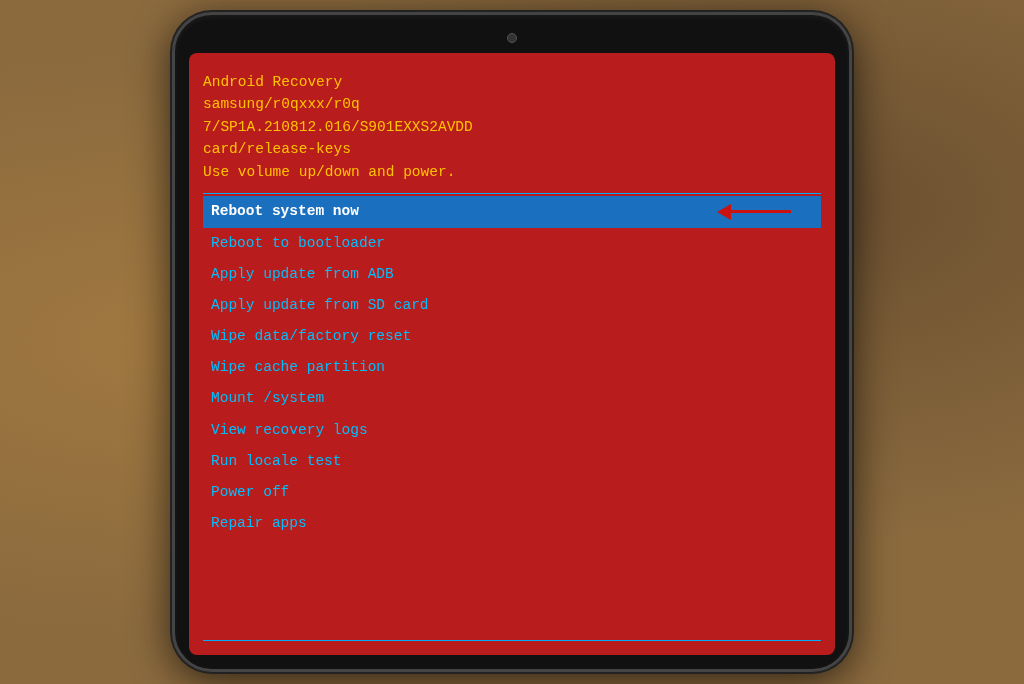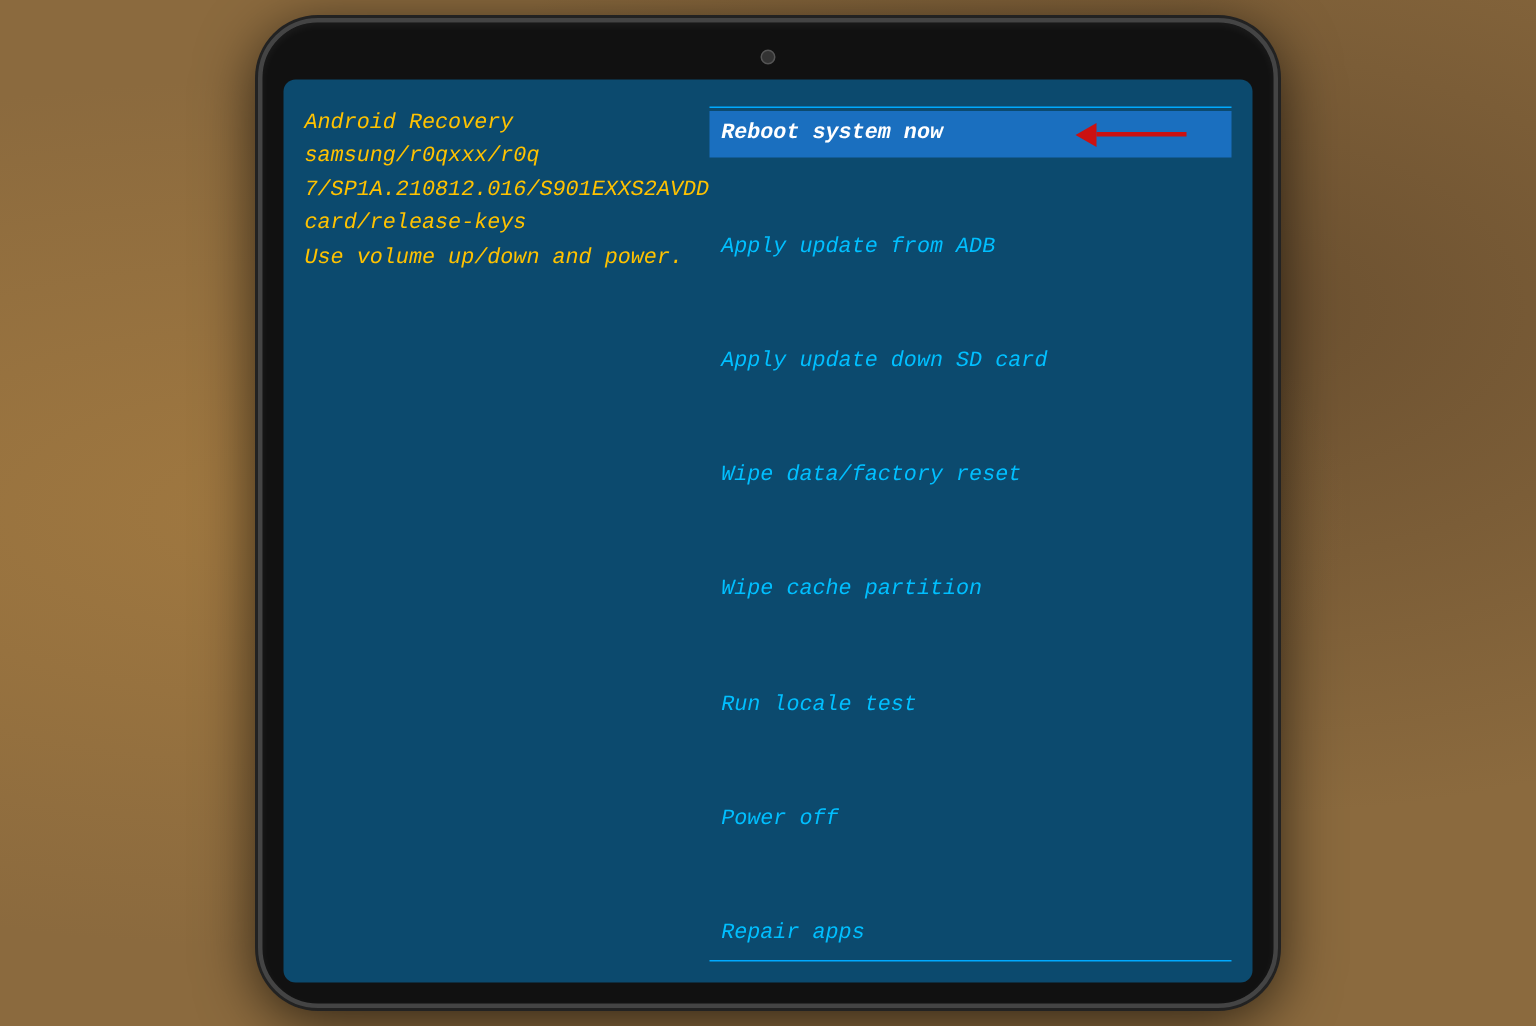--- a/index.html
+++ b/index.html
@@ -40,46 +40,44 @@
       background: #333;
       border-radius: 50%;
       border: 1px solid #555;
       margin-bottom: 10px;
       flex-shrink: 0;
     }
 
     .phone-screen {
       width: 100%;
       flex: 1;
-      background: #0c4a6e;
+      background: #b91c1c;
       border-radius: 8px;
       overflow: hidden;
       position: relative;
       display: flex;
-      flex-direction: row;
+      flex-direction: column;
       padding: 18px 14px 14px 14px;
-      font-style: italic;
     }
 
     .header-info {
       font-family: 'Courier New', Courier, monospace;
       font-size: 14.5px;
       line-height: 1.55;
       color: #FFC200;
       margin-bottom: 10px;
     }
 
     .menu-container {
       flex: 1;
       display: flex;
       flex-direction: column;
       border-top: 1.5px solid #0af;
       border-bottom: 1.5px solid #0af;
       padding: 2px 0;
-      justify-content: space-between;
     }
 
     .menu-item {
       font-family: 'Courier New', Courier, monospace;
       font-size: 14.5px;
       color: #00BFFF;
       padding: 4px 8px;
       line-height: 1.6;
       white-space: nowrap;
       position: relative;
@@ -128,22 +126,25 @@
       <div>card/release-keys</div>
       <div>Use volume up/down and power.</div>
     </div>
 
     <div class="menu-container">
 
     <div class="menu-item selected">Reboot system now<div class="arrow">
             <div class="arrow-head"></div>
             <div class="arrow-line"></div>
           </div></div>
+        <div class="menu-item">Reboot to bootloader</div>
         <div class="menu-item">Apply update from ADB</div>
-        <div class="menu-item">Apply update down SD card</div>
+        <div class="menu-item">Apply update from SD card</div>
         <div class="menu-item">Wipe data/factory reset</div>
         <div class="menu-item">Wipe cache partition</div>
+        <div class="menu-item">Mount /system</div>
+        <div class="menu-item">View recovery logs</div>
         <div class="menu-item">Run locale test</div>
         <div class="menu-item">Power off</div>
         <div class="menu-item">Repair apps</div>
       </div>
   </div>
 </div>
 
 </body></html>

